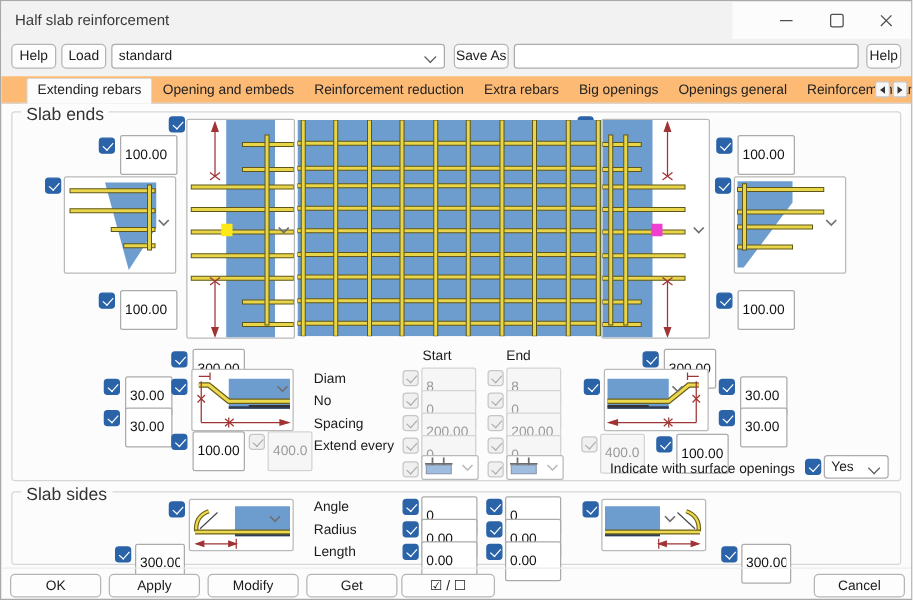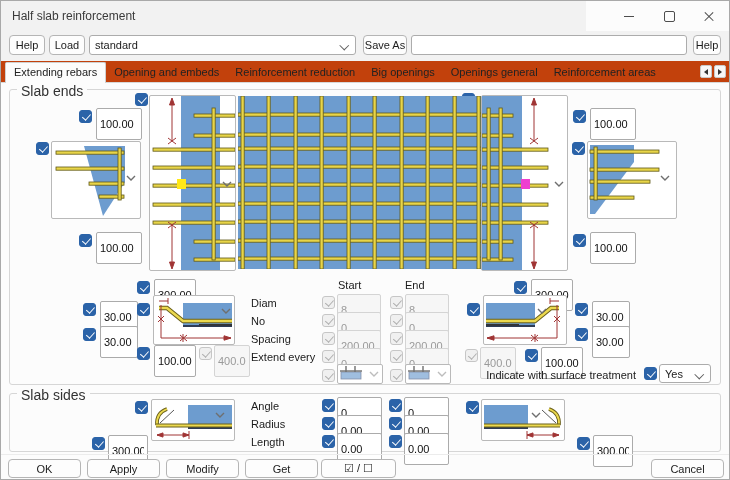--- a/index.html
+++ b/index.html
@@ -14,21 +14,21 @@
   .ic-max{width:9px;height:9px;border:1px solid #4d4d4d;border-radius:2px;display:block;}
   .ic-close{position:relative;width:12px;height:12px;display:block;}
   .ic-close::before,.ic-close::after{content:"";position:absolute;left:0;top:5.5px;width:12px;height:1.2px;background:#4d4d4d;}
   .ic-close::before{transform:rotate(45deg);}  .ic-close::after{transform:rotate(-45deg);}
   .toolbar{position:absolute;left:0;top:30px;width:728px;height:30px;background:#f2f2f2;}
   .btn{position:absolute;display:flex;align-items:center;justify-content:center;background:#fdfdfd;border:1px solid #b5b5b5;border-radius:4px;font-size:11px;color:#1b1b1b;box-sizing:border-box;}
   .input,.combo{position:absolute;display:flex;align-items:center;background:#fff;border:1px solid #acacac;border-radius:3px;box-sizing:border-box;padding:0 5px;font-size:11px;}
   .chv{width:5.5px;height:5.5px;border-right:1.4px solid #5f5f5f;border-bottom:1.4px solid #5f5f5f;transform:rotate(45deg);display:block;}
   .combo .chv{position:absolute;right:8px;top:6px;}
   
-  .tabstrip{position:absolute;left:0;top:60px;width:728px;height:22px;background:#c2410c;border-bottom:1px solid #d7d7d7;box-sizing:border-box;display:flex;align-items:flex-end;padding-left:4px;}
+  .tabstrip{position:absolute;left:0;top:60px;width:728px;height:22px;background:#fdba74;border-bottom:1px solid #d7d7d7;box-sizing:border-box;display:flex;align-items:flex-end;padding-left:20px;}
   .tab{padding:3px 8px 4px 8px;font-size:11px;color:#222;white-space:nowrap;}
   .tab.active{background:#fcfcfc;border:1px solid #d0d0d0;border-bottom:none;border-radius:2px 2px 0 0;margin-bottom:-1px;padding-bottom:5px;}
   .tabarrow{position:absolute;top:64px;width:12px;height:13px;border:1px solid #c9c9c9;background:#f7f7f7;border-radius:2px;display:flex;align-items:center;justify-content:center;box-sizing:border-box;}
   .tri-l{width:0;height:0;border-top:3.5px solid transparent;border-bottom:3.5px solid transparent;border-right:4.5px solid #333;}
   .tri-r{width:0;height:0;border-top:3.5px solid transparent;border-bottom:3.5px solid transparent;border-left:4.5px solid #333;}
   
   .gbox{position:absolute;border:1px solid #d6d6d6;border-radius:3px;box-sizing:border-box;}
   .glabel{position:absolute;background:#fcfcfc;padding:0 4px;font-size:14px;color:#333;}
   
   .cb{position:absolute;width:13px;height:13px;border-radius:3px;background:#2b63a8;border:1px solid #2b63a8;box-sizing:border-box;}
@@ -70,20 +70,21 @@
     </div>
     <div class="btn" style="left:362px;top:4px;width:44px;height:20px">Save As</div>
     <input class="input" style="left: 410px; top: 4px; width: 276px; height: 20px;" value="">
     <div class="btn" style="left:692px;top:4px;width:28px;height:20px">Help</div>
   </div>
 
   <div class="tabstrip">
     <span class="tab active">Extending rebars</span>
     <span class="tab">Opening and embeds</span>
     <span class="tab">Reinforcement reduction</span>
+    <span class="tab">Extra rebars</span>
     <span class="tab">Big openings</span>
     <span class="tab">Openings general</span>
     <span class="tab">Reinforcement areas</span>
 
   </div>
   <span class="tabarrow" style="left:699px">
       <span class="tri-l"></span>
     </span>
   <span class="tabarrow" style="left:713px">
       <span class="tri-r"></span>
@@ -337,21 +338,21 @@
   <span class="cb" style="left:574px;top:302px"></span>
   <input class="fld" style="left: 591px; top: 300px; width: 38px;" value="30.00">
   <span class="cb" style="left:574px;top:327px"></span>
   <input class="fld" style="left: 591px; top: 325px; width: 38px;" value="30.00">
 
   <span class="cb dis" style="left:464px;top:348px"></span>
   <input class="fld dis" style="left: 479px; top: 346px; width: 36px;" value="400.00">
   <span class="cb" style="left:524px;top:348px"></span>
   <input class="fld" style="left: 540px; top: 346px; width: 42px;" value="100.00">
 
-  <span class="lbl" style="left:455px;top:368px;width:180px;text-align:right">Indicate with surface treatment</span>
+  <span class="lbl" style="left:455px;top:368px;width:180px;text-align:right">Indicate with surface openings</span>
   <span class="cb" style="left:643px;top:366px"></span>
   <div class="combo" style="left:658px;top:363px;width:52px;height:19px">
     <span>Yes</span>
     <span class="chv" style="top:6px"></span>
   </div>
 
   <div class="gbox" style="left:8px;top:392px;width:712px;height:59px"></div>
   <span class="glabel" style="left:16px;top:386px">Slab sides</span>
 
   <span class="cb" style="left:134px;top:400px"></span>

